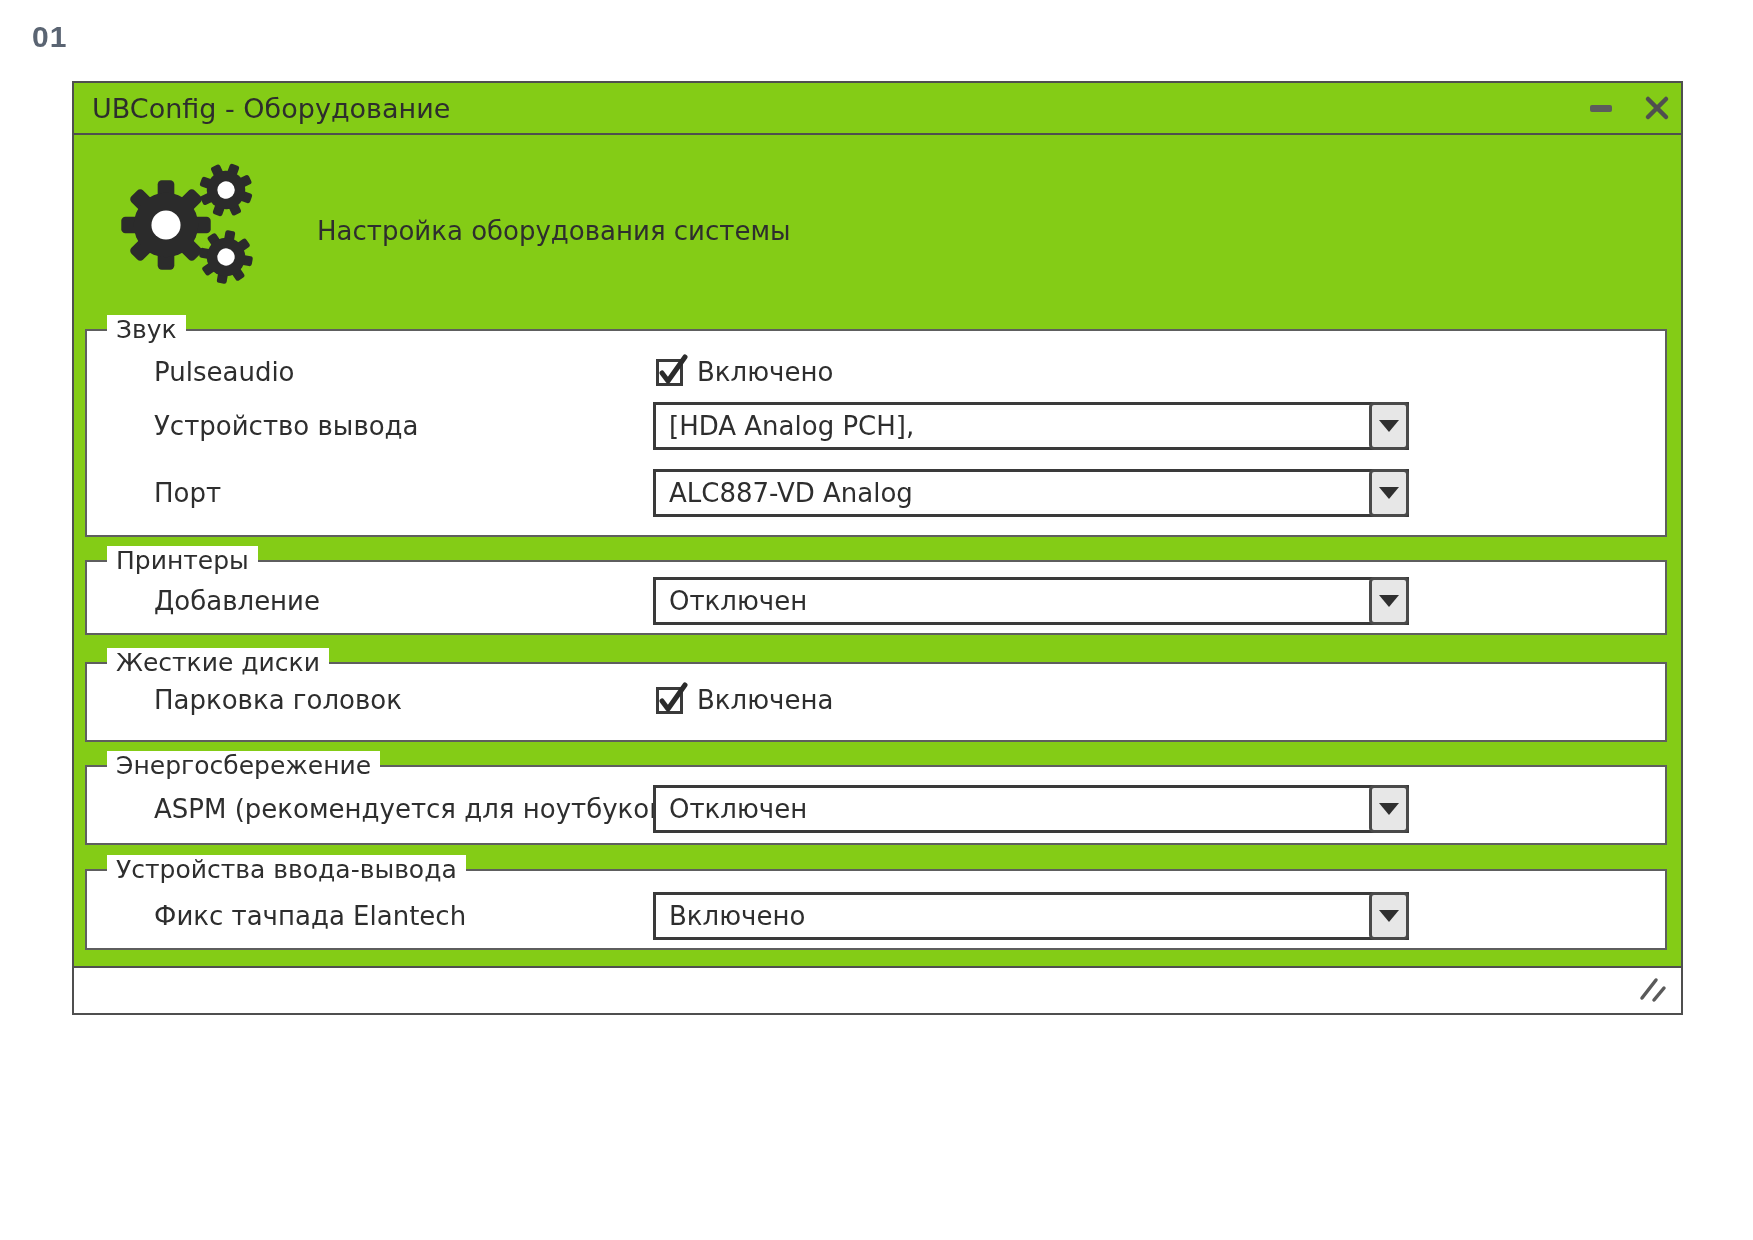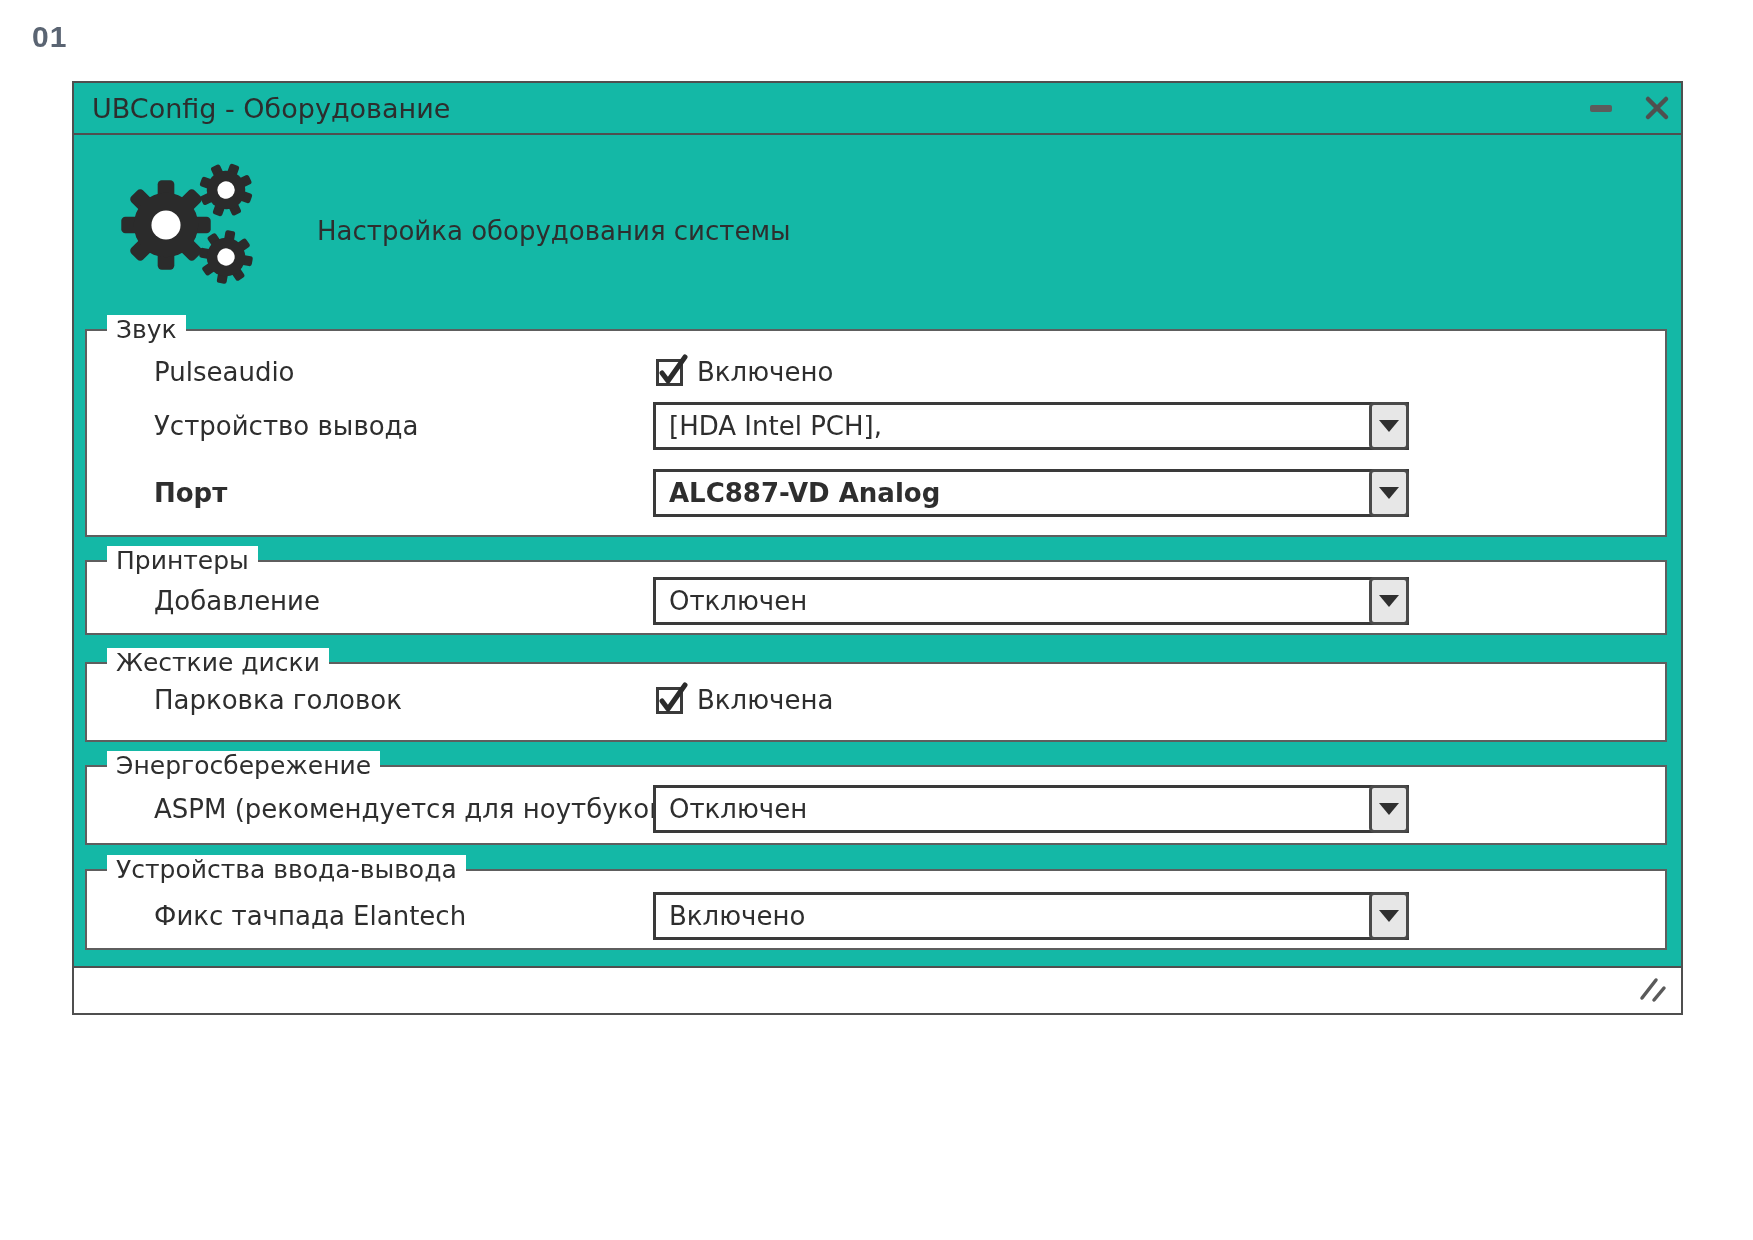--- a/index.html
+++ b/index.html
@@ -7,21 +7,21 @@
     width:1753px;height:1240px;position:relative;overflow:hidden;
     font-family:"DejaVu Sans",sans-serif;color:#2e2e2e;
   }
   .page-label{
     position:absolute;left:32px;top:20px;
     font-size:30px;font-weight:bold;color:#5a6472;
     font-family:"Liberation Sans",sans-serif;letter-spacing:1px;
   }
   .window{
     position:absolute;left:72px;top:81px;width:1611px;height:934px;
-    border:2px solid #4f4f4f;background:#14b8a6;box-sizing:border-box;
+    border:2px solid #4f4f4f;background:#84cc16;box-sizing:border-box;
   }
   .titlebar{
     position:relative;height:50px;border-bottom:2px solid #4f4f4f;
     display:flex;align-items:center;padding-left:18px;box-sizing:content-box;
   }
   .title{font-size:27px;color:#2d2d2d;white-space:nowrap;}
   .win-btn{
     position:absolute;top:0;height:50px;width:36px;
     display:flex;align-items:center;justify-content:center;cursor:pointer;
   }
@@ -149,27 +149,27 @@
             <svg width="27" height="27" viewBox="0 0 27 27">
               <polyline points="6,14 12,22 29,-2" fill="none" stroke="#2b2b2b" stroke-width="5" stroke-linecap="round" stroke-linejoin="round"></polyline>
             </svg>
           </span>
           <span class="cb-label">Включено</span>
         </span>
       </div>
       <div class="row combo-row" style="top:71px;">
         <span class="flabel">Устройство вывода</span>
         <div class="combo">
-          <span class="combo-value">[HDA Intel PCH],</span>
-          <span class="combo-btn">
-            <span class="tri"></span>
-          </span>
-        </div>
-      </div>
-      <div class="row combo-row" style="top:138px;font-weight:bold;">
+          <span class="combo-value">[HDA Analog PCH],</span>
+          <span class="combo-btn">
+            <span class="tri"></span>
+          </span>
+        </div>
+      </div>
+      <div class="row combo-row" style="top:138px;">
         <span class="flabel">Порт</span>
         <div class="combo">
           <span class="combo-value">ALC887-VD Analog</span>
           <span class="combo-btn">
             <span class="tri"></span>
           </span>
         </div>
       </div>
     </div>
 

